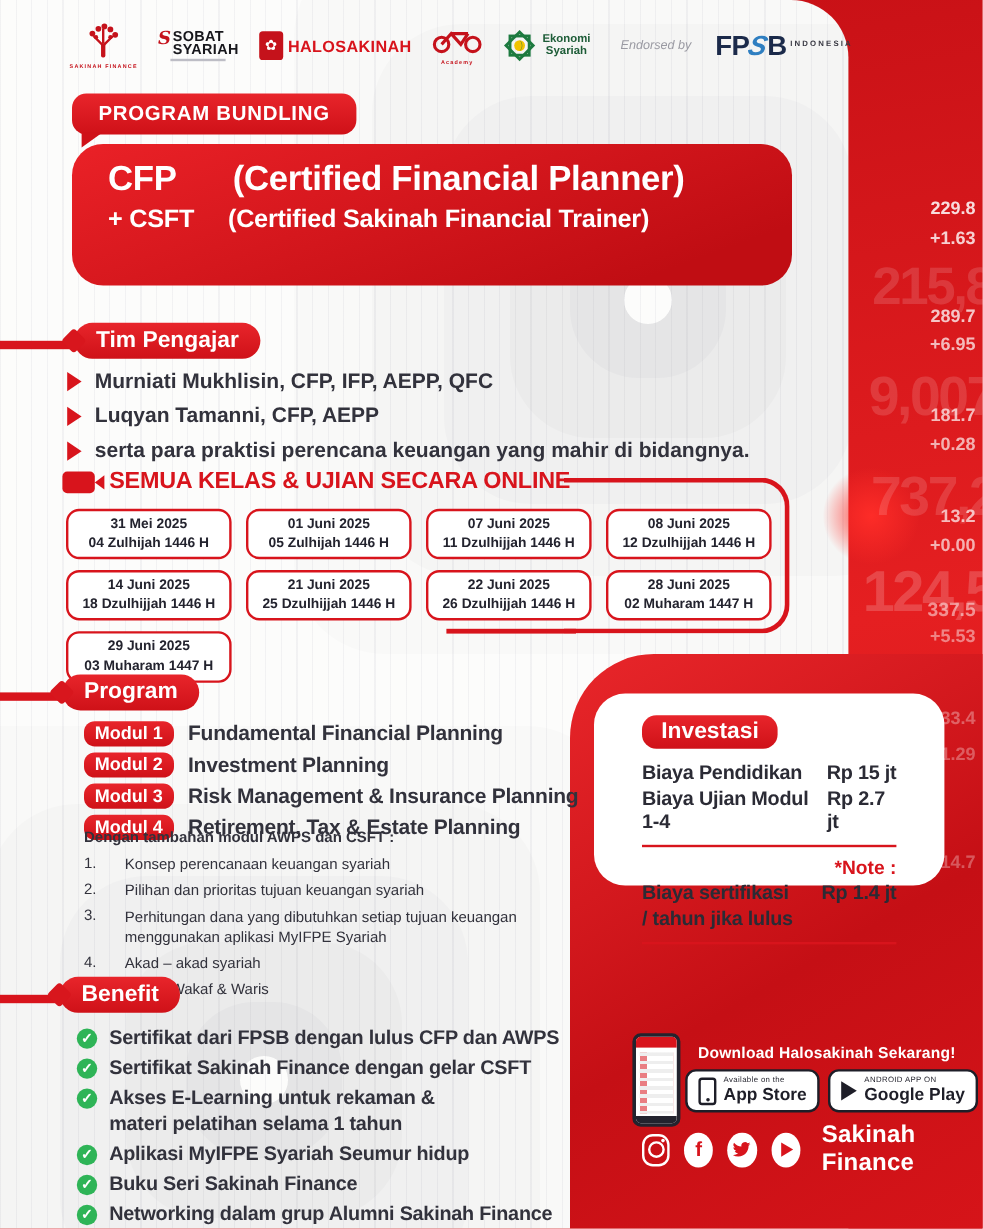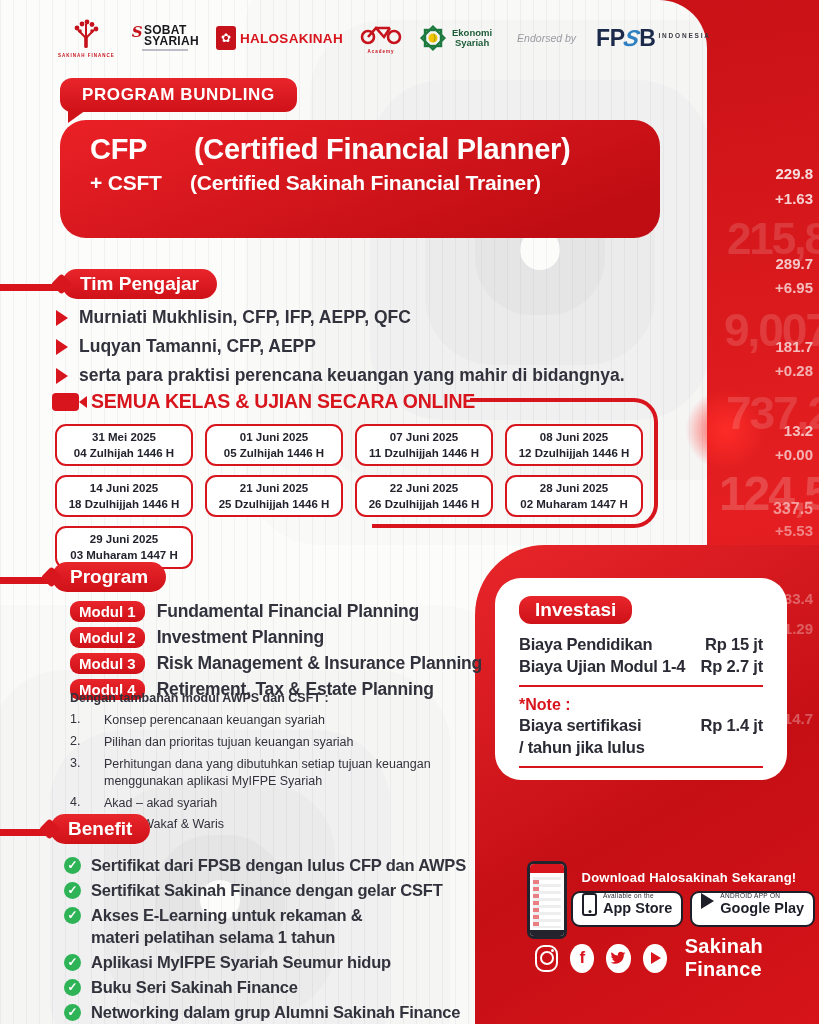--- a/index.html
+++ b/index.html
@@ -94,41 +94,41 @@
   .x-num{width:34px;flex:none;}
   .x-text{max-width:330px;line-height:1.35;}
   
   .benefits{position:absolute;left:64px;top:856px;z-index:3;}
   .ben-row{display:flex;align-items:center;gap:10px;margin-bottom:6px;
     font-weight:bold;font-size:16.5px;color:#32323c;letter-spacing:-.2px;}
   .chk{width:17px;height:17px;border-radius:50%;background:#2eb457;flex:none;position:relative;}
   .chk::before{content:"✓";position:absolute;inset:0;color:#fff;font-size:12px;line-height:17px;text-align:center;font-weight:bold;}
   .ben-row.cont{padding-left:27px;margin-top:-3px;}
   
-  .inv-card{position:absolute;left:495px;top:578px;width:292px;height:202px;z-index:3;background:#fff;
-    border-radius:26px;padding:18px 24px;box-sizing:border-box;}
+  .inv-card{position:absolute;left:495px;top:578px;width:292px;height:160px;z-index:3;background:#fff;
+    border-radius:26px;padding:18px 40px;box-sizing:border-box;}
   .inv-pill{display:inline-block;background:linear-gradient(#e8252b,#cf1118);color:#fff;font-weight:bold;
     font-size:19px;padding:3px 16px;border-radius:12px;margin-bottom:11px;}
   .inv-row{display:flex;justify-content:space-between;font-weight:bold;font-size:16.5px;
     color:#2b2b35;margin-bottom:3px;letter-spacing:-.2px;}
   .inv-div{border-top:2px solid #d8141c;margin:9px 0;}
-  .inv-note{color:#d8141c;font-weight:bold;font-size:16px;margin-bottom:2px;}
+  .inv-note{color:#d8141c;font-weight:bold;font-size:16px;margin-bottom:2px;text-align:right;}
   
   .phone{position:absolute;left:52px;top:316px;width:34px;height:72px;background:#fff;
     border:3px solid #23232e;border-radius:7px;overflow:hidden;}
   .phone .p-head{height:9px;background:#d8141c;}
   .phone .p-rows{position:absolute;left:3px;right:3px;top:13px;bottom:8px;
     background:repeating-linear-gradient(#eee 0 3px,transparent 3px 7px),
                repeating-linear-gradient(90deg,rgba(216,20,28,.55) 0 6px,transparent 6px 28px);}
   .phone .p-foot{position:absolute;left:0;right:0;bottom:0;height:6px;background:#23232e;}
   .dl-text{position:absolute;left:96px;top:325px;width:236px;text-align:center;color:#fff;
     font-weight:bold;font-size:13px;letter-spacing:.2px;}
   .badges{position:absolute;left:96px;top:346px;display:flex;gap:7px;}
   .badge{background:#fff;border:2px solid #1e1e28;border-radius:9px;height:32px;display:flex;
-    align-items:flex-start;gap:6px;padding:0 9px;color:#1e1e28;}
+    align-items:center;gap:6px;padding:0 9px;color:#1e1e28;}
   .badge .txt{line-height:1;}
   .badge .small{display:block;font-size:6.5px;letter-spacing:.3px;}
   .badge .big{display:block;font-size:14.5px;font-weight:bold;margin-top:1px;}
   .ph-ico{width:11px;height:19px;border:2px solid #1e1e28;border-radius:3px;position:relative;flex:none;}
   .ph-ico::after{content:"";position:absolute;left:50%;bottom:1px;width:3px;height:3px;border-radius:50%;
     background:#1e1e28;transform:translateX(-50%);}
   .play-ico{width:0;height:0;border-left:13px solid #1e1e28;border-top:8px solid transparent;
     border-bottom:8px solid transparent;flex:none;}
   .social{position:absolute;left:60px;top:390px;display:flex;align-items:center;gap:12px;}
   .soc{width:29px;height:29px;border-radius:50%;background:#fff;display:flex;align-items:center;

